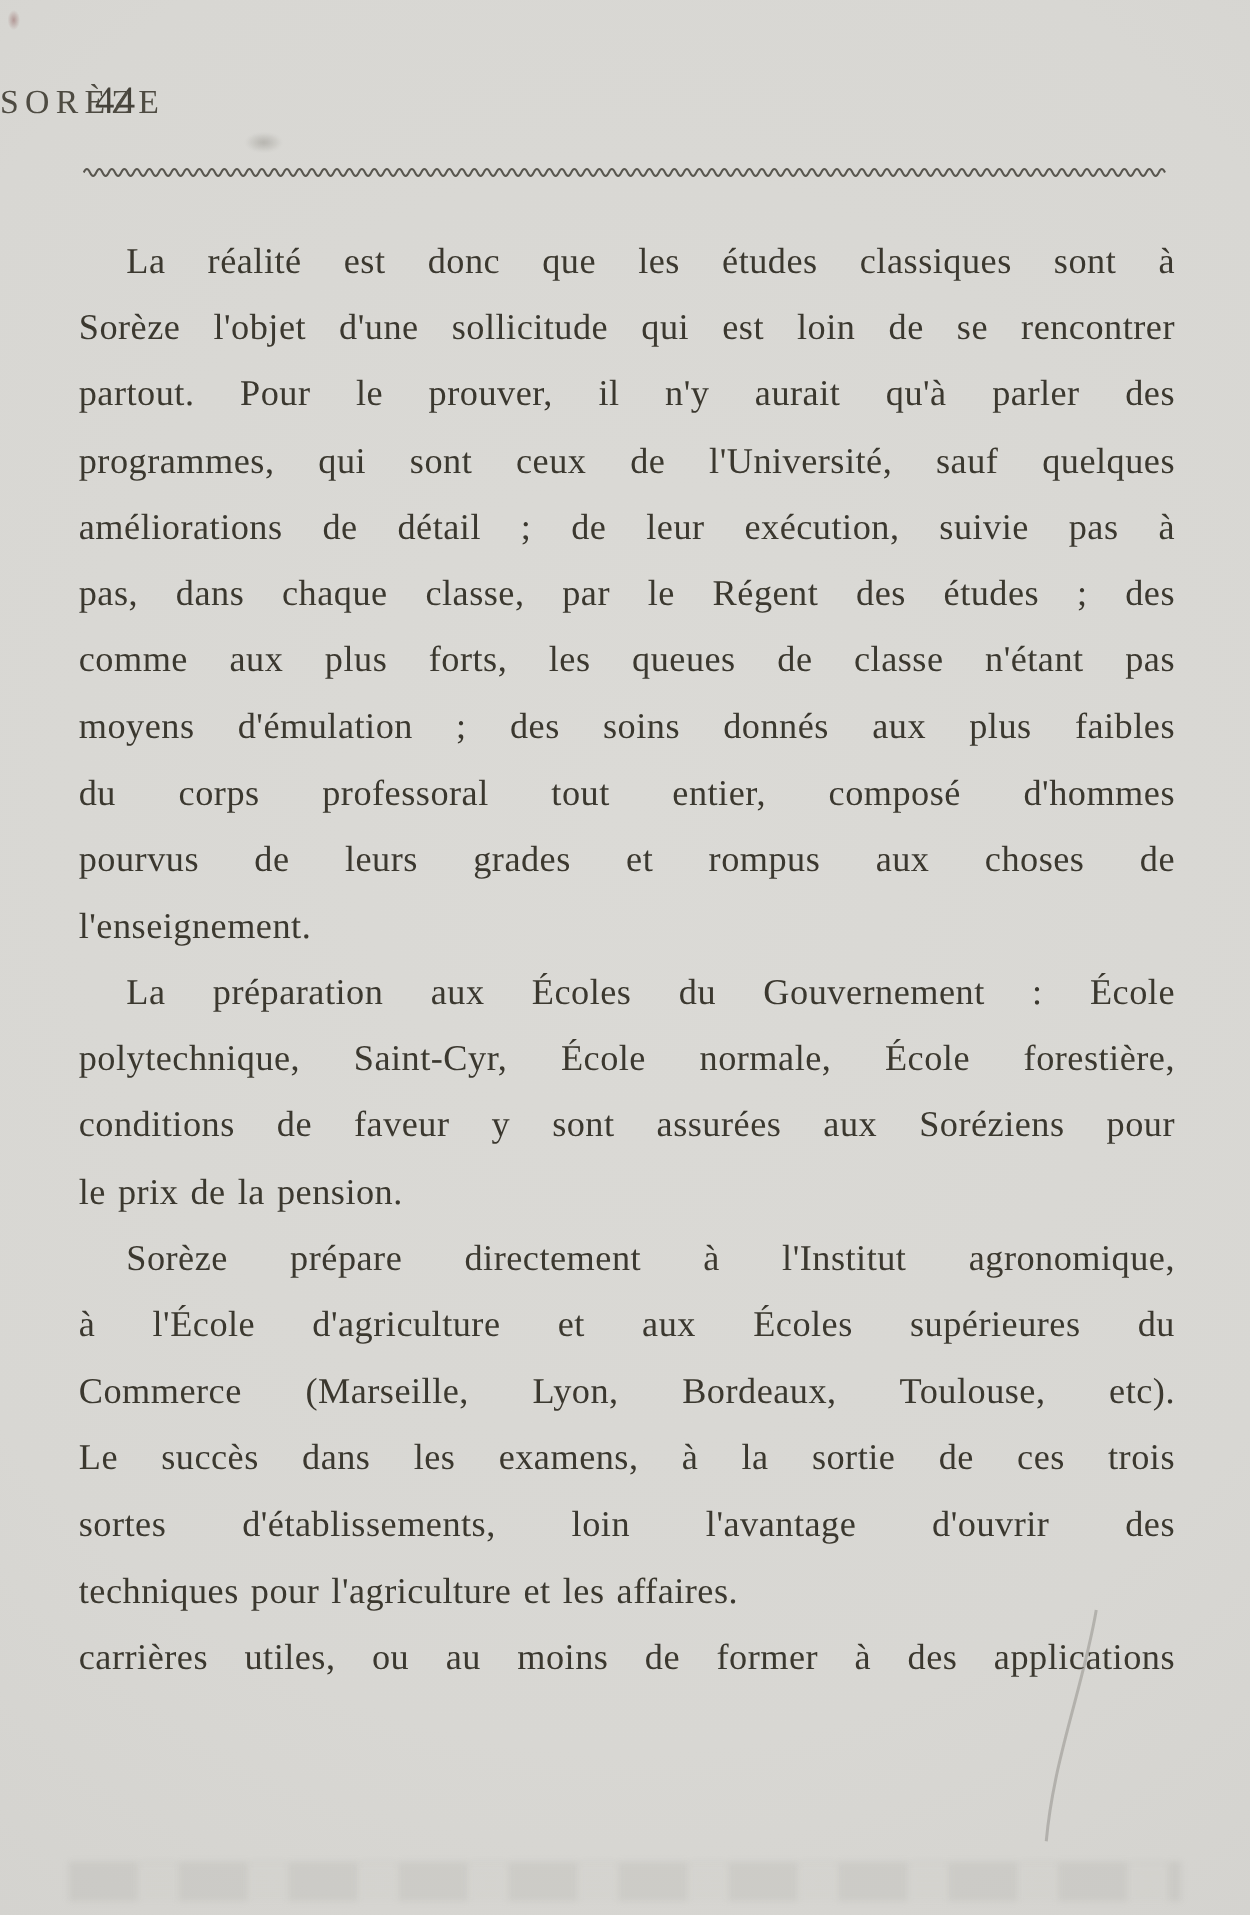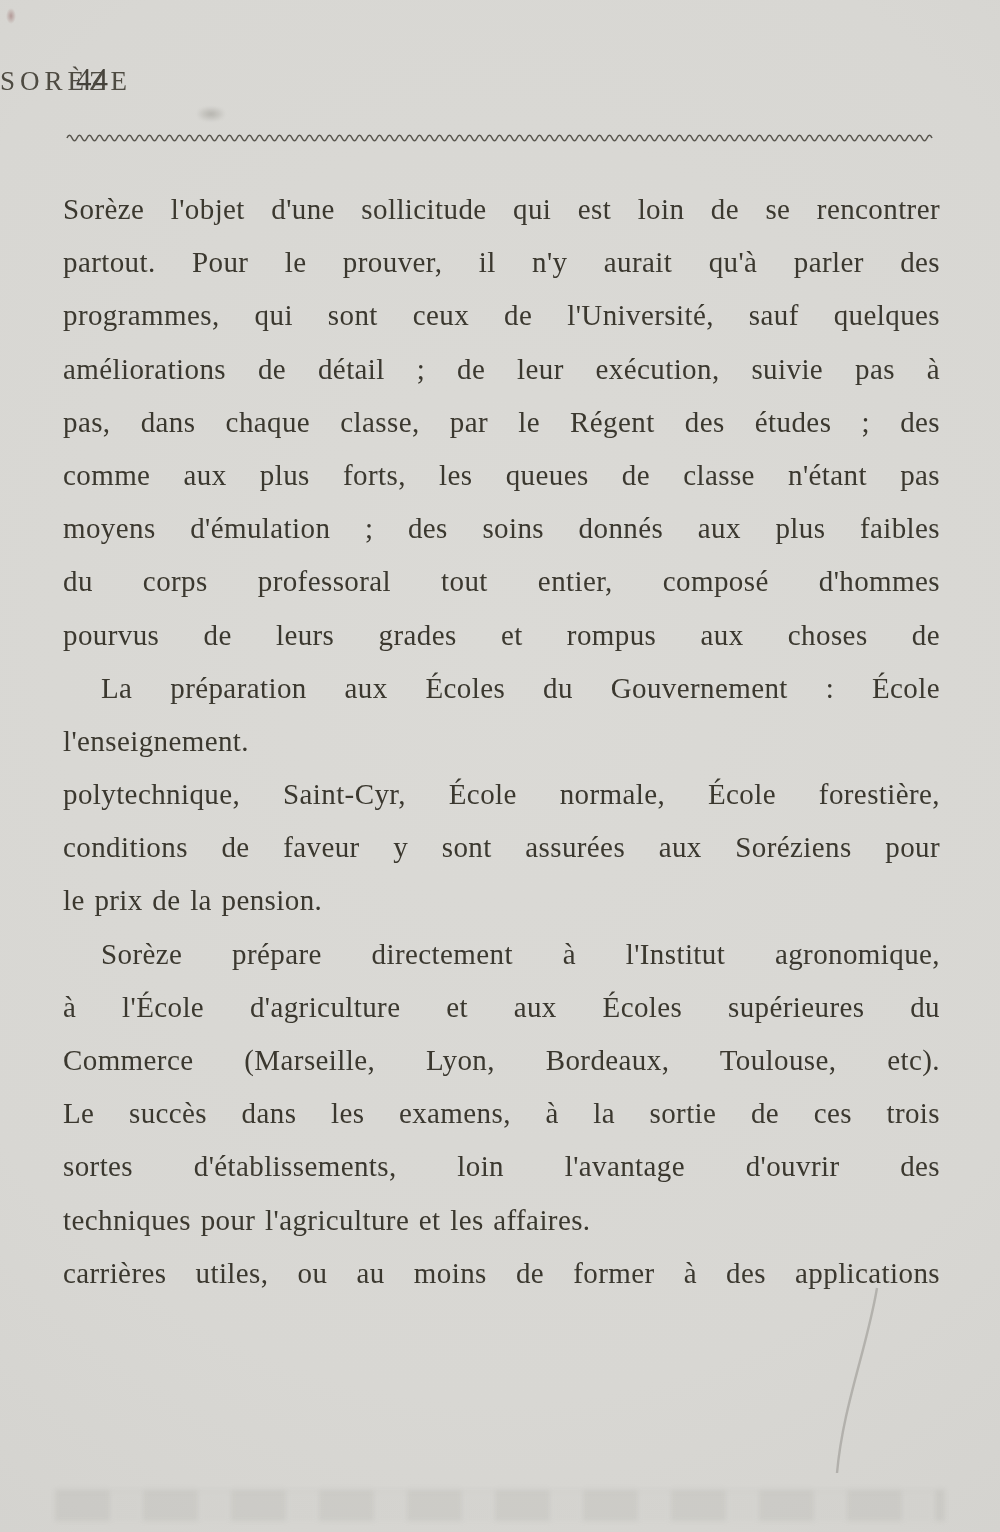--- a/index.html
+++ b/index.html
@@ -89,31 +89,32 @@
   <div class="corner-speck"></div>
   <span class="page-number">44</span>
   <span class="running-title">SORÈZE</span>
   <div class="smudge"></div>
 
   <svg class="wavy-rule" viewBox="0 0 872 14" preserveAspectRatio="none">
     <path d="M1 7 Q 3.5 1.5, 6 7 T 11 7 T 16 7 T 21 7 T 26 7 T 31 7 T 36 7 T 41 7 T 46 7 T 51 7 T 56 7 T 61 7 T 66 7 T 71 7 T 76 7 T 81 7 T 86 7 T 91 7 T 96 7 T 101 7 T 106 7 T 111 7 T 116 7 T 121 7 T 126 7 T 131 7 T 136 7 T 141 7 T 146 7 T 151 7 T 156 7 T 161 7 T 166 7 T 171 7 T 176 7 T 181 7 T 186 7 T 191 7 T 196 7 T 201 7 T 206 7 T 211 7 T 216 7 T 221 7 T 226 7 T 231 7 T 236 7 T 241 7 T 246 7 T 251 7 T 256 7 T 261 7 T 266 7 T 271 7 T 276 7 T 281 7 T 286 7 T 291 7 T 296 7 T 301 7 T 306 7 T 311 7 T 316 7 T 321 7 T 326 7 T 331 7 T 336 7 T 341 7 T 346 7 T 351 7 T 356 7 T 361 7 T 366 7 T 371 7 T 376 7 T 381 7 T 386 7 T 391 7 T 396 7 T 401 7 T 406 7 T 411 7 T 416 7 T 421 7 T 426 7 T 431 7 T 436 7 T 441 7 T 446 7 T 451 7 T 456 7 T 461 7 T 466 7 T 471 7 T 476 7 T 481 7 T 486 7 T 491 7 T 496 7 T 501 7 T 506 7 T 511 7 T 516 7 T 521 7 T 526 7 T 531 7 T 536 7 T 541 7 T 546 7 T 551 7 T 556 7 T 561 7 T 566 7 T 571 7 T 576 7 T 581 7 T 586 7 T 591 7 T 596 7 T 601 7 T 606 7 T 611 7 T 616 7 T 621 7 T 626 7 T 631 7 T 636 7 T 641 7 T 646 7 T 651 7 T 656 7 T 661 7 T 666 7 T 671 7 T 676 7 T 681 7 T 686 7 T 691 7 T 696 7 T 701 7 T 706 7 T 711 7 T 716 7 T 721 7 T 726 7 T 731 7 T 736 7 T 741 7 T 746 7 T 751 7 T 756 7 T 761 7 T 766 7 T 771 7 T 776 7 T 781 7 T 786 7 T 791 7 T 796 7 T 801 7 T 806 7 T 811 7 T 816 7 T 821 7 T 826 7 T 831 7 T 836 7 T 841 7 T 846 7 T 851 7 T 856 7 T 861 7 T 866 7" fill="none" stroke="#47443c" stroke-width="1.6" opacity="0.88"></path>
   </svg>
 
   <main class="page-body">
+      <div class="line indent"><span>La réalité est donc que les études classiques sont à</span></div>
       <div class="line"><span>Sorèze l'objet d'une sollicitude qui est loin de se rencontrer</span></div>
       <div class="line"><span>partout. Pour le prouver, il n'y aurait qu'à parler des</span></div>
       <div class="line"><span class="it">programmes,</span><span> qui sont ceux de l'Université, sauf quelques</span></div>
       <div class="line"><span>améliorations de détail ; de leur </span><span class="it">exécution,</span><span> suivie pas à</span></div>
       <div class="line"><span>pas, dans chaque classe, par le Régent des études ; des</span></div>
       <div class="line"><span>comme aux plus forts, les </span><span class="it">queues</span><span> de classe n'étant pas</span></div>
       <div class="line"><span>moyens d'</span><span class="it">émulation</span><span> ; des </span><span class="it">soins</span><span> donnés aux plus faibles</span></div>
       <div class="line"><span>du corps professoral tout entier, composé d'hommes</span></div>
       <div class="line"><span>pourvus de leurs grades et rompus aux choses de</span></div>
+      <div class="line endline"><span>l'enseignement.</span></div>
       <div class="line indent"><span>La préparation aux Écoles du Gouvernement : </span><span class="it">École</span></div>
-      <div class="line endline"><span>l'enseignement.</span></div>
       <div class="line"><span class="it">polytechnique, Saint-Cyr, École normale, École forestière,</span></div>
       <div class="line"><span class="it">conditions de faveur</span><span> y sont assurées aux Soréziens pour</span></div>
       <div class="line endline"><span>le prix de la pension.</span></div>
       <div class="line indent"><span>Sorèze prépare directement à l'</span><span class="it">Institut agronomique,</span></div>
       <div class="line"><span>à l'</span><span class="it">École d'agriculture</span><span> et aux </span><span class="it">Écoles supérieures du</span></div>
       <div class="line"><span class="it">Commerce</span><span> (Marseille, Lyon, Bordeaux, Toulouse, etc).</span></div>
       <div class="line"><span>Le succès dans les examens, à la sortie de ces trois</span></div>
       <div class="line"><span>sortes d'établissements, loin l'avantage d'ouvrir des</span></div>
       <div class="line endline"><span>techniques pour l'agriculture et les affaires.</span></div>
       <div class="line"><span>carrières utiles, ou au moins de former à des applications</span></div>

